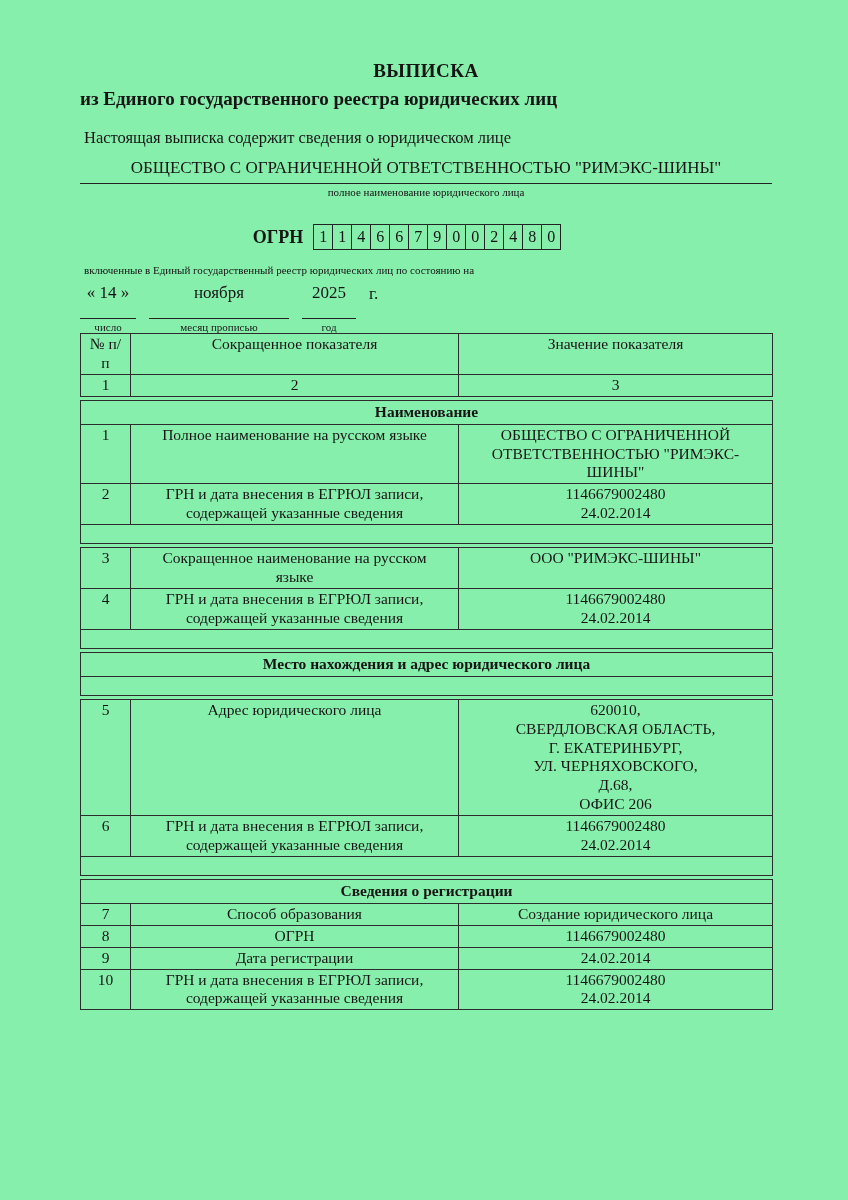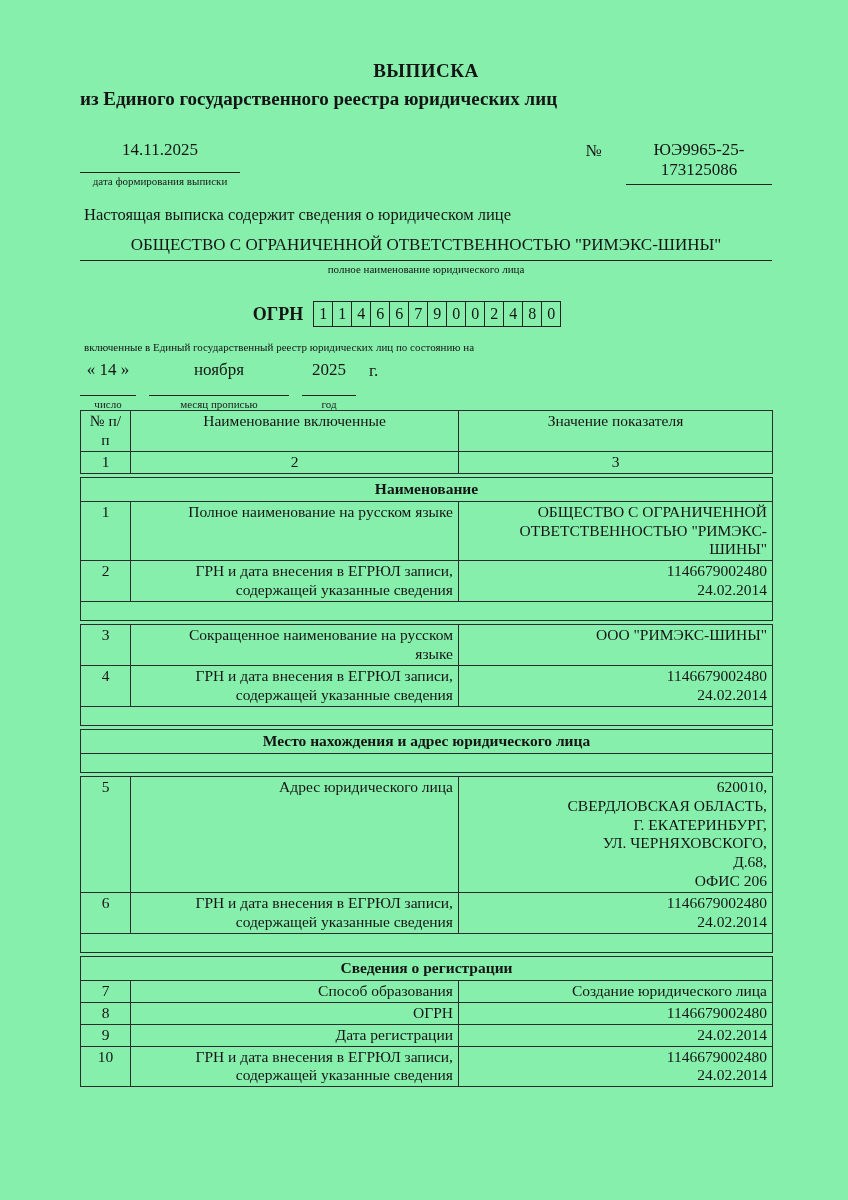--- a/index.html
+++ b/index.html
@@ -40,21 +40,21 @@
   .asof-item { text-align:center; }
   .asof-val { font-size:17px; border-bottom:1px solid #222; padding-bottom:15px; }
   .asof-day { width:56px; }
   .asof-month { width:140px; }
   .asof-year { width:54px; }
   .asof-suffix { font-size:17px; padding-top:1px; }
 
   table.main-table { border-collapse:collapse; width:100%; font-size:15.5px; table-layout:fixed;border-radius:10px; }
   .main-table th, .main-table td {
     border:1px solid #2c2c2c; padding:1px 5px; vertical-align:top;
-    line-height:1.22; font-weight:normal; text-align:right; overflow:hidden;
+    line-height:1.22; font-weight:normal; text-align:center; overflow:hidden;
   }
   .main-table thead th { text-align:center; }
   .col-num { text-align:center !important; }
   .col-value { white-space:pre-line; }
   .section-row td { text-align:center; font-weight:bold; padding:2px 5px; }
   .spacer-row td { height:18px; padding:0; }
   .gap-row td { border:none !important; height:3px; padding:0; }
 
   .footer { position:absolute; left:80px; right:58px; bottom:30px;
     display:flex; justify-content:space-between; align-items:flex-end;
@@ -62,33 +62,20 @@
   .footer-left div { text-align:left; }
 </style>
 </head>
 <body>
 
 <div class="page">
 
   <div class="title">ВЫПИСКА</div>
   <div class="subtitle">из Единого государственного реестра юридических лиц</div>
 
-  <div class="meta-row">
-    <div class="date-block">
-      <div class="date-value">14.11.2025</div>
-      <div class="small-caption">дата формирования выписки</div>
-    </div>
-    <div class="number-block">
-      <span class="number-label">№</span>
-      <div class="number-value">
-        <div>ЮЭ9965-25-</div>
-        <div>173125086</div>
-      </div>
-    </div>
-  </div>
 
   <div class="intro">Настоящая выписка содержит сведения о юридическом лице</div>
 
   <div class="company">ОБЩЕСТВО С ОГРАНИЧЕННОЙ ОТВЕТСТВЕННОСТЬЮ "РИМЭКС-ШИНЫ"</div>
   <div class="company-caption">полное наименование юридического лица</div>
 
   <div class="ogrn-row">
     <span class="ogrn-label">ОГРН</span>
     <div class="ogrn-boxes" id="ogrn-boxes">
         <span class="ogrn-cell">1</span>
@@ -127,21 +114,21 @@
 
   <table class="main-table">
     <colgroup>
       <col style="width:50px">
       <col style="width:328px">
       <col style="width:314px">
     </colgroup>
     <thead>
       <tr>
         <th>№ п/п</th>
-        <th>Наименование включенные</th>
+        <th>Сокращенное показателя</th>
         <th>Значение показателя</th>
       </tr>
       <tr>
         <th>1</th>
         <th>2</th>
         <th>3</th>
       </tr>
     </thead>
     <tbody id="table-body">
         <tr class="gap-row">

